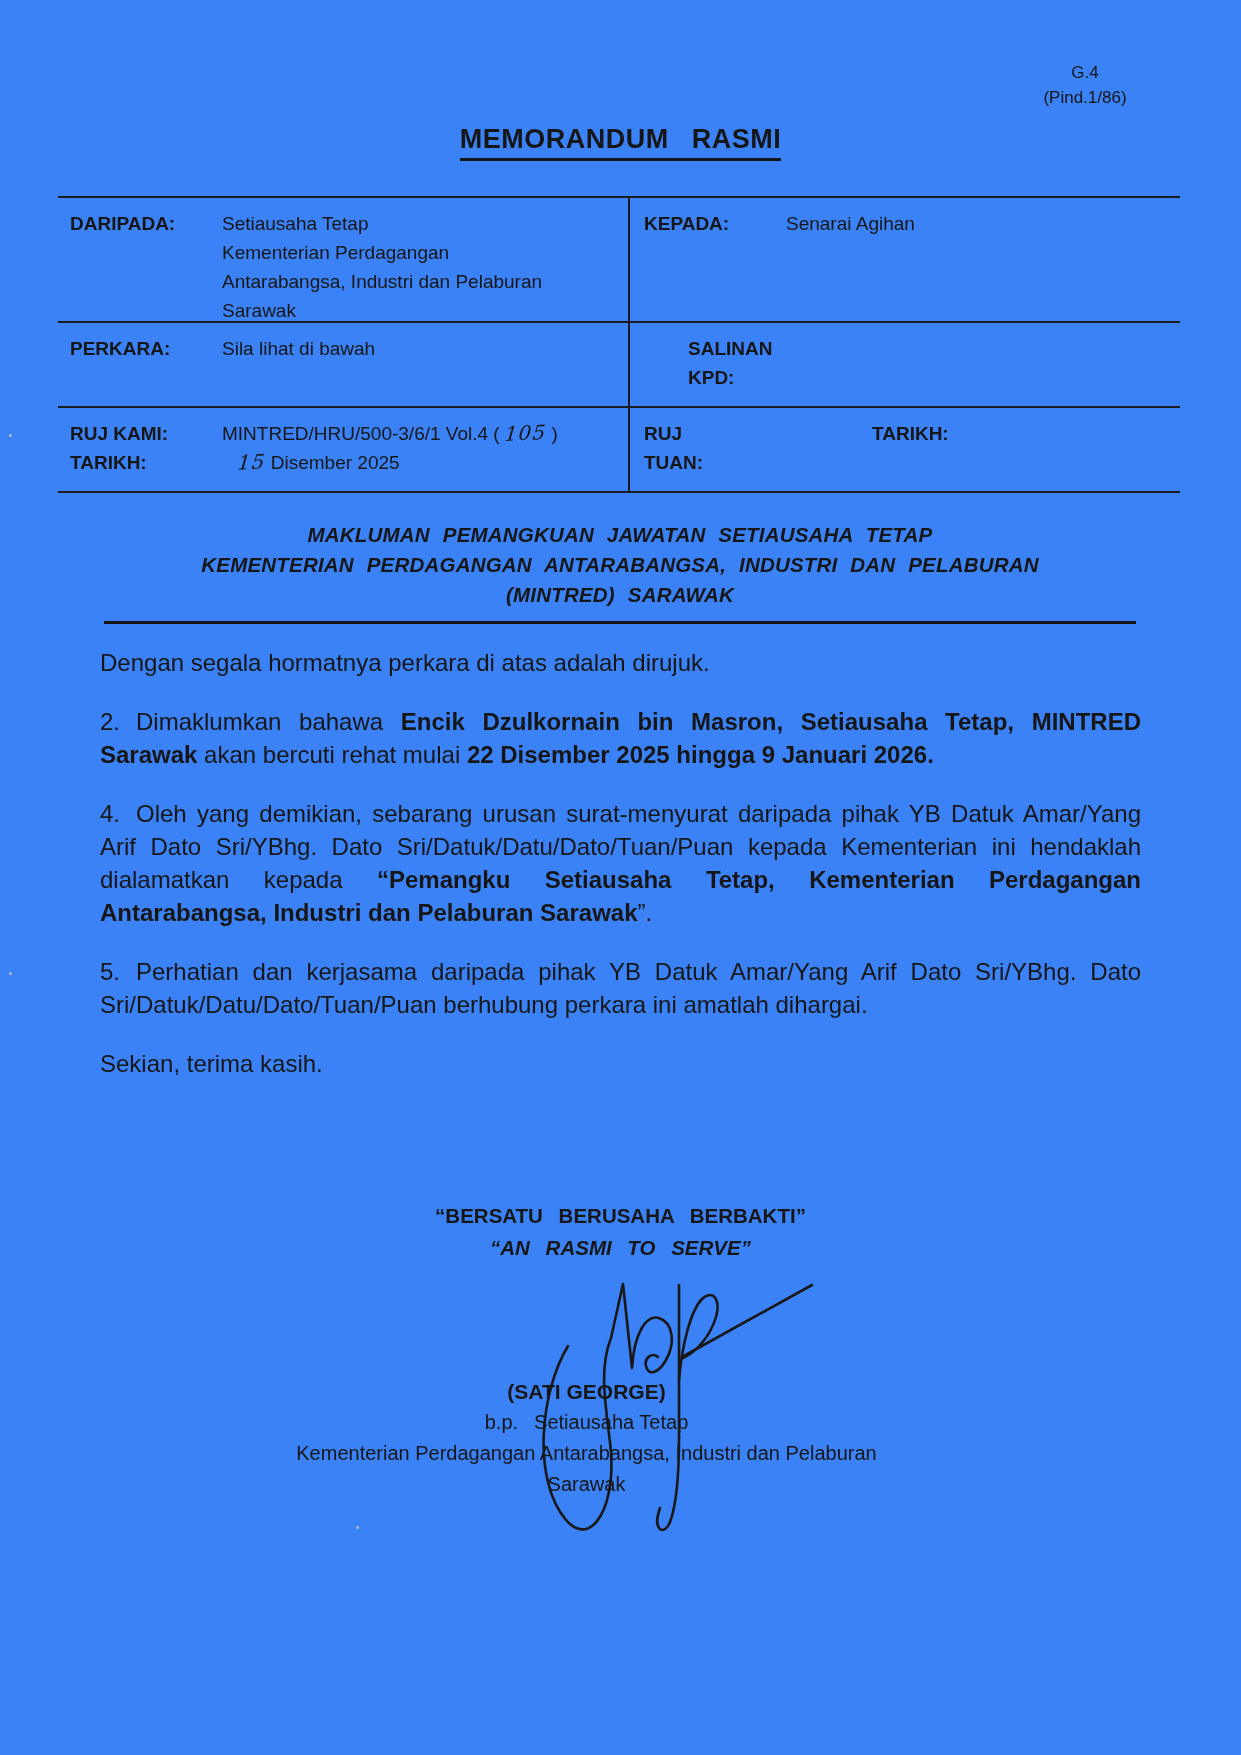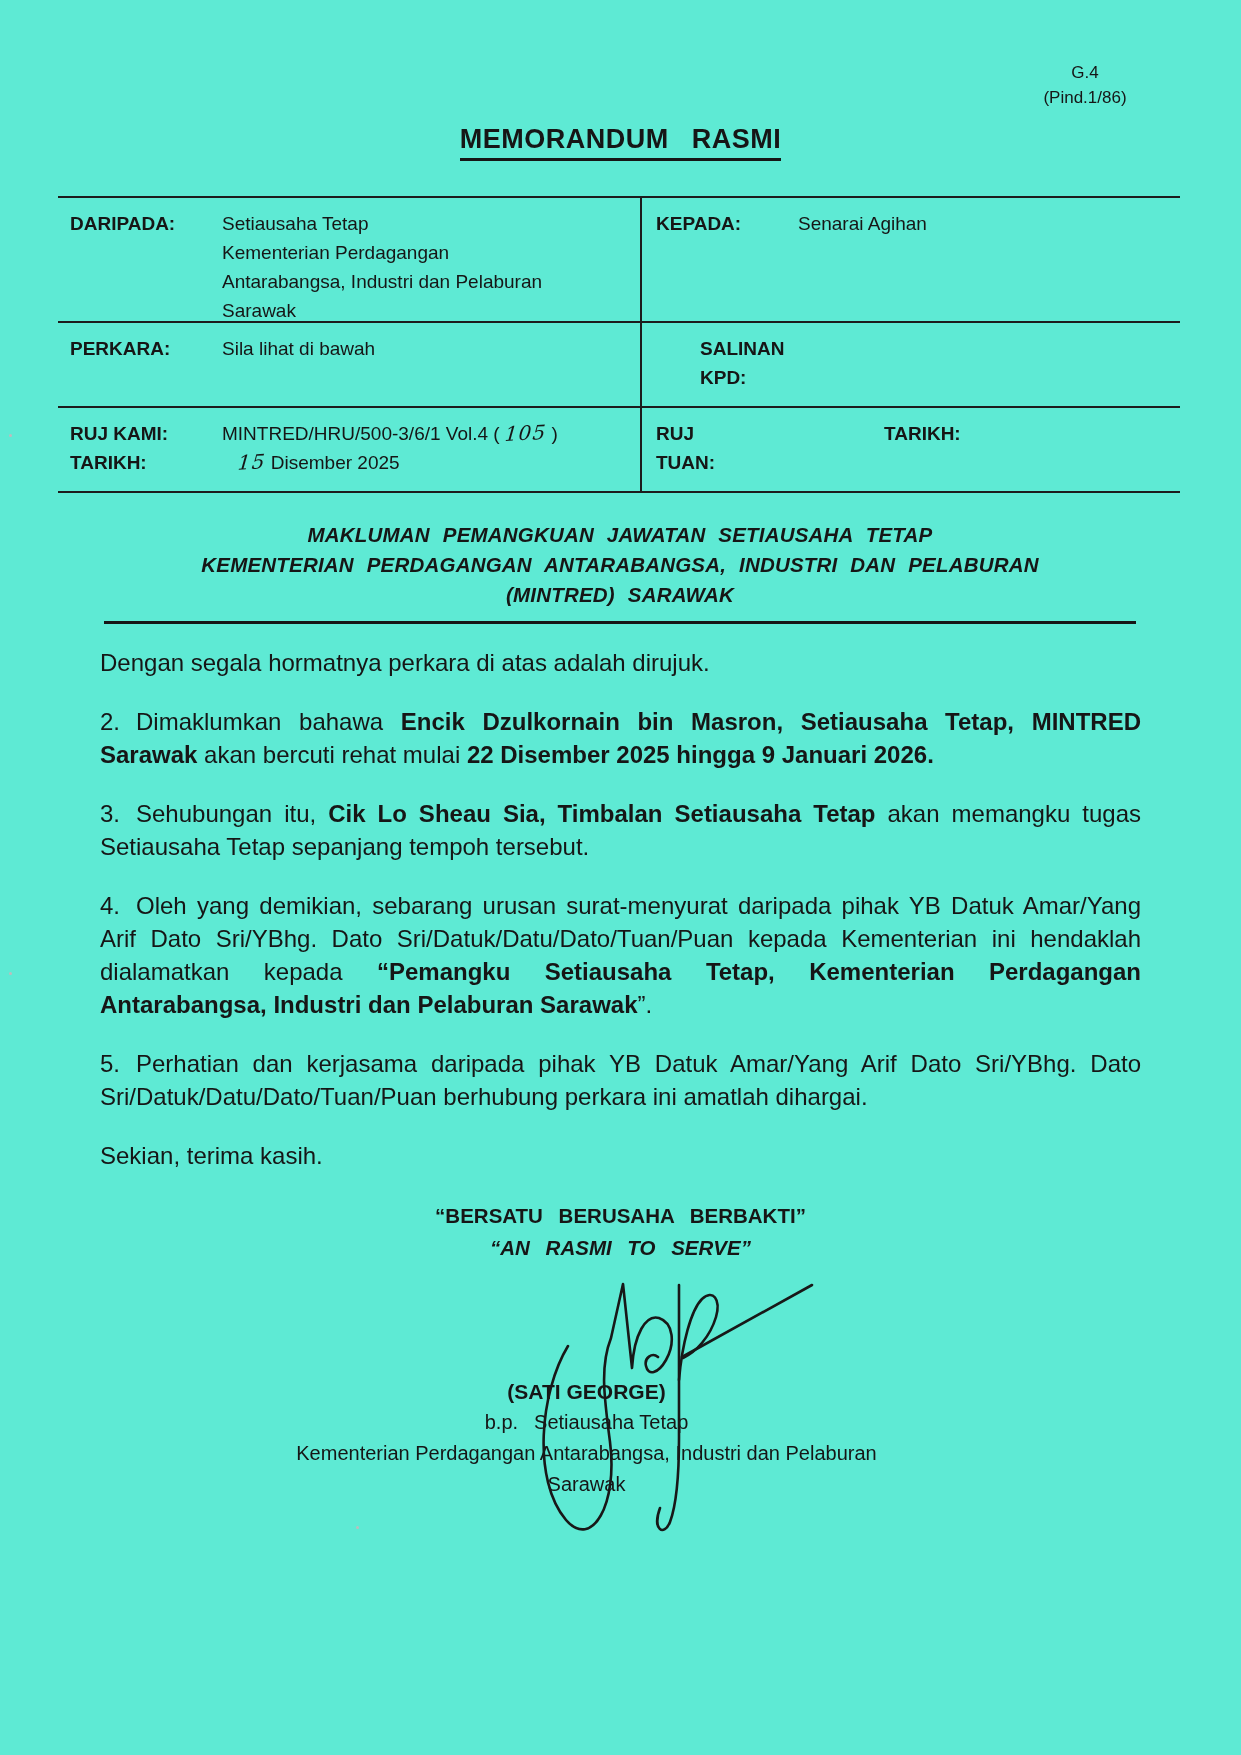--- a/index.html
+++ b/index.html
@@ -1,19 +1,19 @@
 <!DOCTYPE html>
 <html><head>
 <meta charset="utf-8">
 <style>
   html,body{margin:0;padding:0;background:#9a9a9a;}
   .page{
     position:relative;
     width:1241px;height:1755px;
-    background:#5eead4;
+    background:#3b82f6;
     font-family:"Liberation Sans",sans-serif;
     color:#161616;
     overflow:hidden;
   }
   
   .form-ref{
     position:absolute;top:60px;left:1015px;width:140px;
     text-align:center;font-size:17px;line-height:25px;
   }
   
@@ -21,21 +21,21 @@
   .title-wrap span{
     display:inline-block;font-size:27px;font-weight:bold;
     letter-spacing:.5px;word-spacing:15px;
     border-bottom:3px solid #161616;padding-bottom:3px;
   }
   
   .memo-table{
     position:absolute;top:196px;left:58px;width:1122px;
     border-top:2px solid #1c1c1c;font-size:19px;
   }
-  .trow{display:grid;grid-template-columns:570px 1fr;border-bottom:2px solid #1c1c1c;gap:12px;}
+  .trow{display:grid;grid-template-columns:570px 1fr;border-bottom:2px solid #1c1c1c;}
   .trow-1{height:123px}
   .trow-2{height:83px}
   .trow-3{height:83px}
   .cell{padding:11px 8px 0 12px;display:flex;align-items:flex-start;overflow:visible;}
   .cell.right{border-left:2px solid #1c1c1c;padding-left:14px;}
   .lbl{font-weight:bold;flex:0 0 152px;line-height:29px;}
   .cell.right .lbl{flex:0 0 142px;}
   .val{flex:1;line-height:29px;}
   .stack{display:flex;flex-direction:column;width:100%;}
   .r3line{display:flex;}
@@ -154,21 +154,20 @@
 
   <div class="subject">
     <div>MAKLUMAN PEMANGKUAN JAWATAN SETIAUSAHA TETAP</div>
     <div>KEMENTERIAN PERDAGANGAN ANTARABANGSA, INDUSTRI DAN PELABURAN</div>
     <div>(MINTRED) SARAWAK</div>
   </div>
 
   <div class="bodytext">
     <p><span>Dengan segala hormatnya perkara di atas adalah dirujuk.</span></p>
     <p><span class="gap">2.</span><span>Dimaklumkan bahawa </span><span style="font-weight: bold; margin-top: 27px;">Encik Dzulkornain bin Masron, Setiausaha Tetap, MINTRED Sarawak</span><span> akan bercuti rehat mulai </span><span style="font-weight: bold;">22 Disember 2025 hingga 9 Januari 2026.</span></p>
-    <p><span class="gap">3.</span><span>Sehubungan itu, </span><span style="font-weight: bold;">Cik Lo Sheau Sia, Timbalan Setiausaha Tetap</span><span> akan memangku tugas Setiausaha Tetap sepanjang tempoh tersebut.</span></p>
     <p><span class="gap">4.</span><span>Oleh yang demikian, sebarang urusan surat-menyurat daripada pihak YB Datuk Amar/Yang Arif Dato Sri/YBhg. Dato Sri/Datuk/Datu/Dato/Tuan/Puan kepada Kementerian ini hendaklah dialamatkan kepada </span><span style="font-weight: bold;">“Pemangku Setiausaha Tetap, Kementerian Perdagangan Antarabangsa, Industri dan Pelaburan Sarawak</span><span>”.</span></p>
     <p><span class="gap">5.</span><span>Perhatian dan kerjasama daripada pihak YB Datuk Amar/Yang Arif Dato Sri/YBhg. Dato Sri/Datuk/Datu/Dato/Tuan/Puan berhubung perkara ini amatlah dihargai.</span></p>
     <p>Sekian, terima kasih.</p>
   </div>
 
   <div class="motto">
     <div class="line1">“BERSATU BERUSAHA BERBAKTI”</div>
     <div class="line2">“AN RASMI TO SERVE”</div>
   </div>
 

